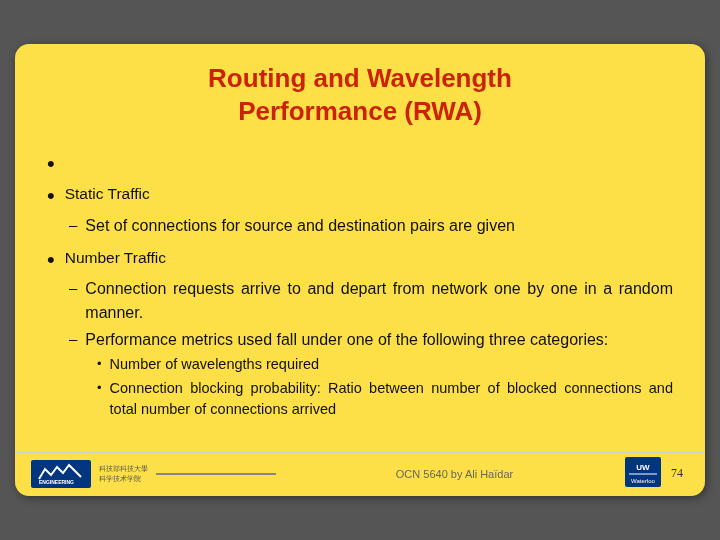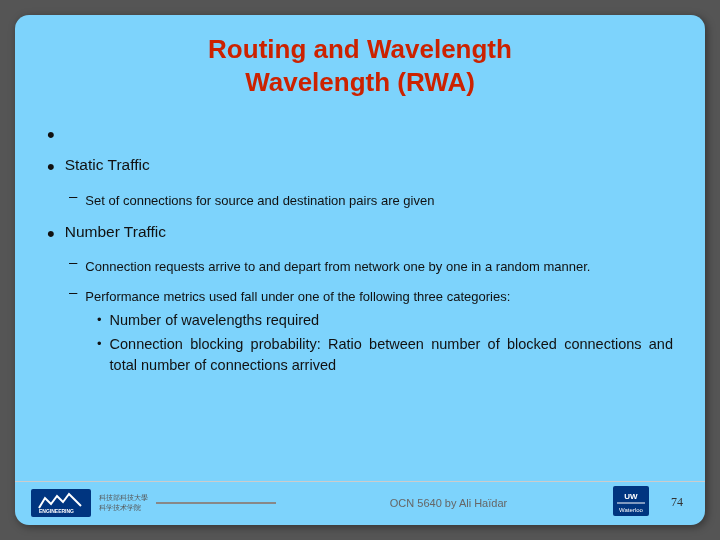--- a/index.html
+++ b/index.html
@@ -9,22 +9,22 @@
       height: 540px;
       background: #555;
       display: flex;
       align-items: center;
       justify-content: center;
       font-family: Arial, sans-serif;
     }
 
     .slide {
       width: 690px;
-      height: 510px;
-      background: #7dd3fc;
+      height: 452px;
+      background: #fde047;
       border-radius: 14px;
       display: flex;
       flex-direction: column;
       overflow: hidden;
       position: relative;
       box-shadow: 2px 2px 8px rgba(0,0,0,0.4);
     }
 
     .slide-title {
       text-align: center;
@@ -74,24 +74,23 @@
       margin-left: 22px;
     }
 
     .sub-dash {
       margin-right: 8px;
       flex-shrink: 0;
       font-size: 15px;
     }
 
     .sub-text {
-      font-size: 13px;
+      font-size: 16px;
       line-height: 1.45;
       text-align: justify;
-      margin-top: 7px;
     }
 
     .sub-sub-bullet {
       display: flex;
       align-items: flex-start;
       margin-top: 2px;
       margin-left: 16px;
     }
 
     .sub-sub-dot {
@@ -156,38 +155,38 @@
     .footer-center-text {
       font-size: 11px;
       color: #666;
       flex: 1;
       text-align: center;
     }
 
     .footer-right-area {
       display: flex;
       align-items: center;
-      gap: 22px;
+      gap: 10px;
     }
 
     .footer-page-num {
       font-size: 12px;
       color: #333;
       font-weight: normal;
       font-family: Liberation Serif, serif;
     }
   </style>
 </head>
 <body>
 
 <div class="slide">
 
   <div class="slide-title">
     <span>Routing and Wavelength</span><br>
-    <span>Wavelength (RWA)</span>
+    <span>Performance (RWA)</span>
   </div>
 
   <div class="slide-content">
 
     <div class="bullet-main">
       <span class="bullet-dot">•</span>
     </div>
 
     <div class="bullet-main">
       <span class="bullet-dot">•</span>

